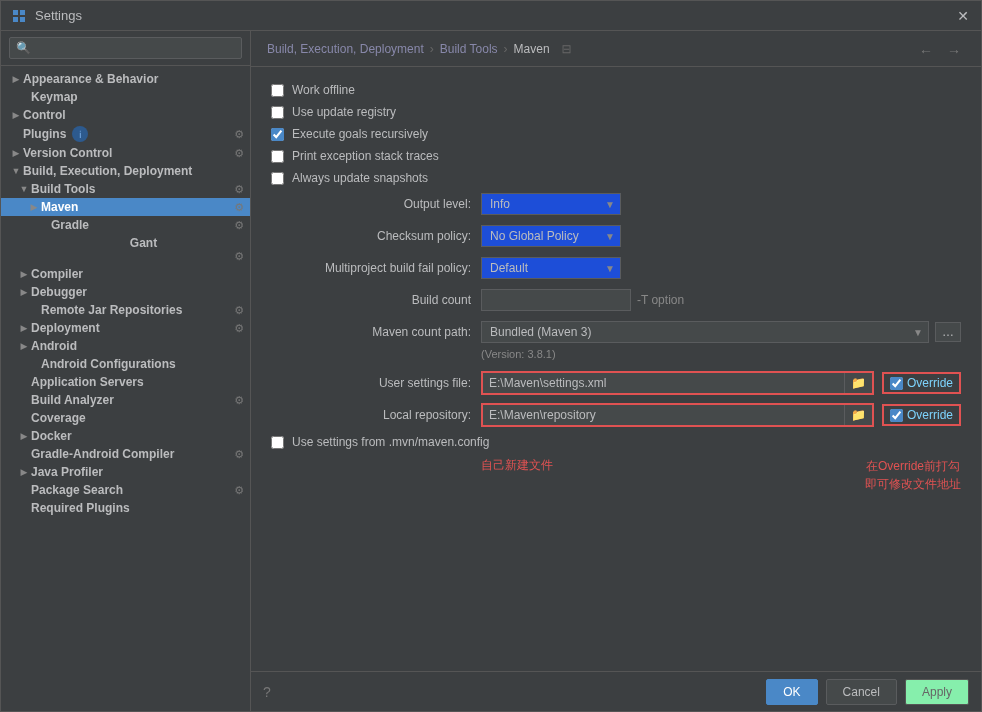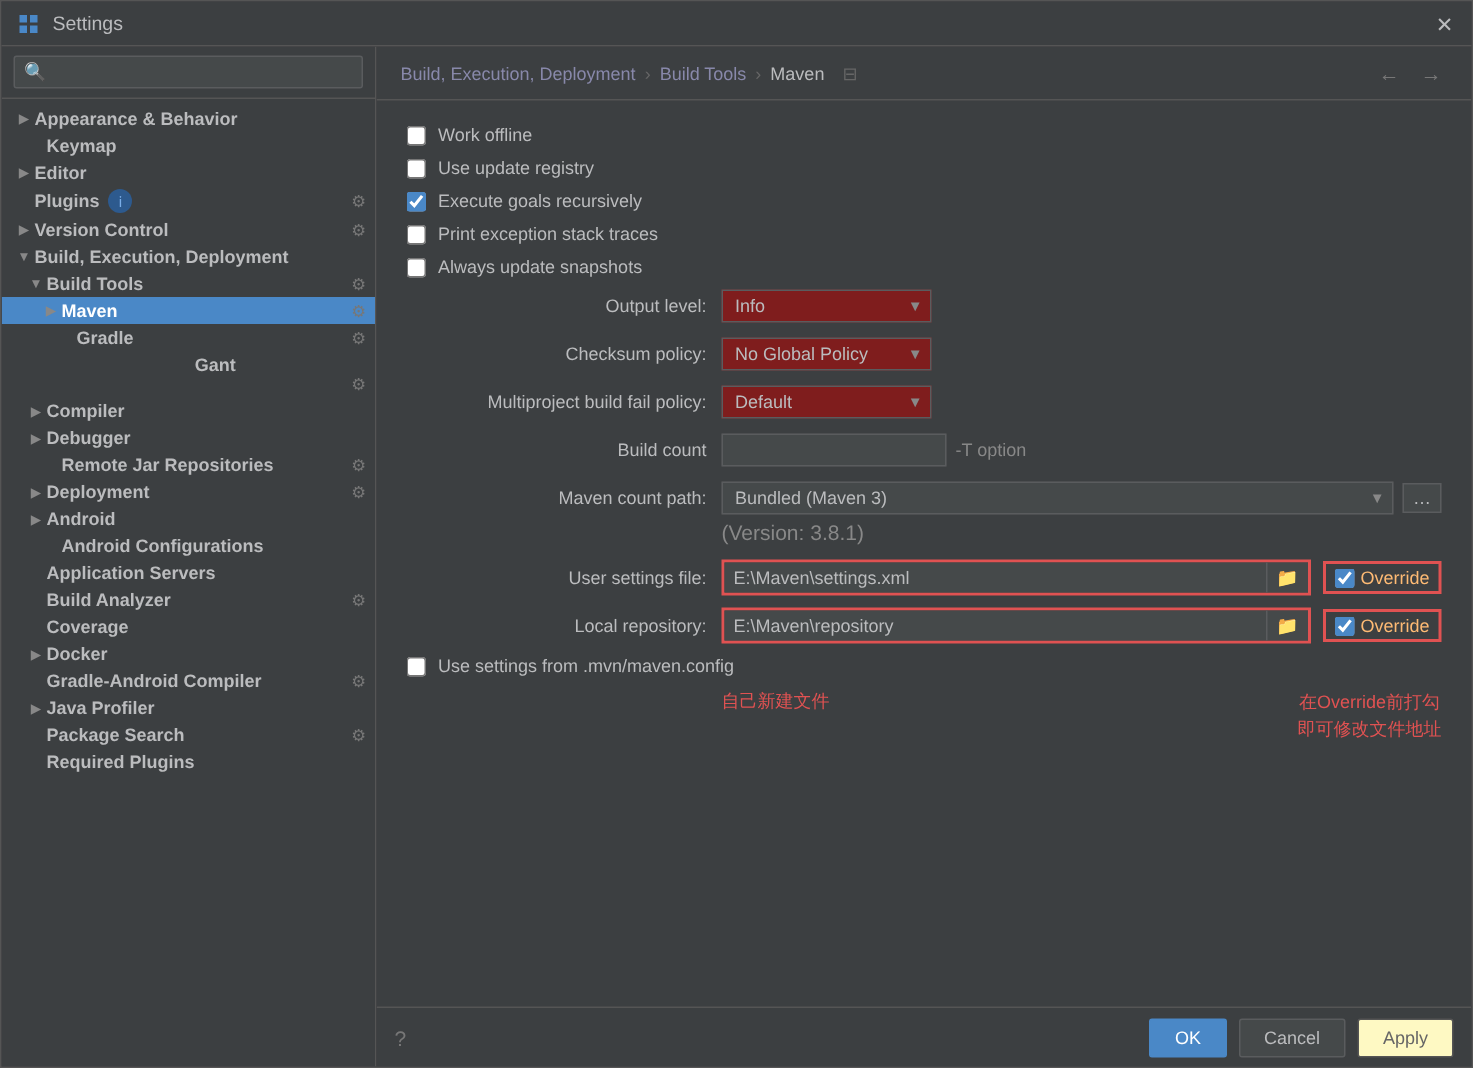--- a/index.html
+++ b/index.html
@@ -51,50 +51,50 @@
     .settings-content::-webkit-scrollbar-thumb { background: #555; }
 
     .checkbox-row { display: flex; align-items: center; margin-bottom: 8px; gap: 8px; }
     .checkbox-row input[type="checkbox"] { accent-color: #4a88c7; width: 13px; height: 13px; cursor: pointer; }
     .checkbox-label { color: #bbbcbe; font-size: 12px; }
 
     .form-row { display: flex; align-items: center; margin-bottom: 10px; gap: 10px; }
     .form-label { color: #bbbcbe; font-size: 12px; min-width: 200px; text-align: right; flex-shrink: 0; }
     .form-control { display: flex; align-items: center; gap: 6px; flex: 1; }
     .dropdown-wrapper { position: relative; display: inline-flex; align-items: center; }
-    .dropdown-wrapper select { background: #7f1d1d; border: 1px solid #5a5c5e; color: #bbbcbe; padding: 3px 24px 3px 8px; font-size: 12px; appearance: none; cursor: pointer; min-width: 140px; outline: none; }
+    .dropdown-wrapper select { background: #1d4ed8; border: 1px solid #5a5c5e; color: #bbbcbe; padding: 3px 24px 3px 8px; font-size: 12px; appearance: none; cursor: pointer; min-width: 140px; outline: none; }
     .dropdown-arrow { position: absolute; right: 6px; pointer-events: none; color: #888; font-size: 10px; }
 
     .text-input { background: #45494a; border: 1px solid #5a5c5e; color: #bbbcbe; padding: 3px 6px; font-size: 12px; width: 150px; outline: none; }
 
     .t-option-label { color: #888; font-size: 12px; }
 
     .maven-home-row { display: flex; align-items: center; margin-bottom: 4px; gap: 10px; }
     .maven-home-dropdown { flex: 1; }
     .maven-home-dropdown select { width: 100%; background: #45494a; border: 1px solid #5a5c5e; color: #bbbcbe; padding: 3px 24px 3px 8px; font-size: 12px; appearance: none; outline: none; }
     .btn-dots { background: #45494a; border: 1px solid #5a5c5e; color: #bbbcbe; padding: 2px 6px; cursor: pointer; font-size: 12px; }
 
     .file-row { display: flex; align-items: center; margin-bottom: 8px; gap: 10px; }
     .file-label { color: #bbbcbe; font-size: 12px; min-width: 200px; text-align: right; flex-shrink: 0; }
     .file-input-group { display: flex; align-items: center; flex: 1; border: 2px solid #e05252; }
     .file-input { background: #45494a; border: none; color: #bbbcbe; padding: 3px 6px; font-size: 12px; flex: 1; outline: none; }
     .file-browse-btn { background: #45494a; border: none; border-left: 1px solid #5a5c5e; color: #bbbcbe; padding: 3px 6px; cursor: pointer; font-size: 12px; }
 
     .override-group { display: flex; align-items: center; gap: 4px; border: 2px solid #e05252; padding: 2px 6px; background: #3c3f41; }
     .override-checkbox { accent-color: #4a88c7; width: 13px; height: 13px; cursor: pointer; }
-    .override-label { color: #fdba74; font-size: 12px; }
+    .override-label { color: #7dd3fc; font-size: 12px; }
 
     .settings-use-row { display: flex; align-items: center; gap: 8px; margin-top: 8px; }
 
     
     .bottom-bar { height: 40px; display: flex; align-items: center; justify-content: flex-end; padding: 0 12px; gap: 8px; border-top: 1px solid #555; background: #3c3f41; flex-shrink: 0; }
     .btn { padding: 5px 16px; font-size: 12px; cursor: pointer; border-radius: 2px; border: 1px solid; }
     .btn-primary { background: #4a88c7; border-color: #4a88c7; color: #fff; }
     .btn-default { background: #45494a; border-color: #5a5c5e; color: #bbbcbe; }
-    .btn-disabled { background: #fef9c3; border-color: #555; color: #666; cursor: not-allowed; }
+    .btn-disabled { background: #86efac; border-color: #555; color: #666; cursor: not-allowed; }
 
     .bottom-help { margin-right: auto; color: #777; font-size: 14px; cursor: pointer; }
     .plugins-badge { background: #2d5a8e; color: #7aaee8; border-radius: 50%; width: 16px; height: 16px; display: flex; align-items: center; justify-content: center; font-size: 10px; margin-left: 6px; }
 
   </style>
 </head>
 <body>
 
 <div class="window">
 
@@ -123,21 +123,21 @@
       <div class="tree-item" style="padding-left: 8px;">
             <span class="tree-arrow">▶</span>
             <span class="tree-label">Appearance &amp; Behavior</span>
           </div>
           <div class="tree-item" style="padding-left: 16px;">
             <span class="tree-arrow"></span>
             <span class="tree-label">Keymap</span>
           </div>
           <div class="tree-item" style="padding-left: 8px;">
             <span class="tree-arrow">▶</span>
-            <span class="tree-label">Editor</span>
+            <span class="tree-label">Control</span>
           </div>
           <div class="tree-item" style="padding-left: 8px;">
             <span class="tree-arrow"></span>
             <span class="tree-label">Plugins</span>
             <span class="plugins-badge">ℹ</span>
             <span class="tree-action-icon">⚙</span>
           </div>
           <div class="tree-item" style="padding-left: 8px;">
             <span class="tree-arrow">▶</span>
             <span class="tree-label">Version Control</span>
@@ -327,21 +327,21 @@
                 <option selected="">Bundled (Maven 3)</option>
                 <option>Custom</option>
               </select>
               <span class="dropdown-arrow">▼</span>
             </div>
             <button class="btn-dots">…</button>
           </div>
         </div>
 
         <div style="margin-left:210px; margin-bottom:10px;">
-          <span style="color:#888; font-size:14px;">(Version: 3.8.1)</span>
+          <span style="color:#888; font-size:11px;">(Version: 3.8.1)</span>
         </div>
 
         <div class="file-row">
           <span class="file-label">User settings file:</span>
           <div style="display:flex; align-items:center; gap:8px; flex:1;">
             <div class="file-input-group">
               <input class="file-input" type="text" value="E:\Maven\settings.xml" style="">
               <button class="file-browse-btn">📁</button>
             </div>
             <div class="override-group">

